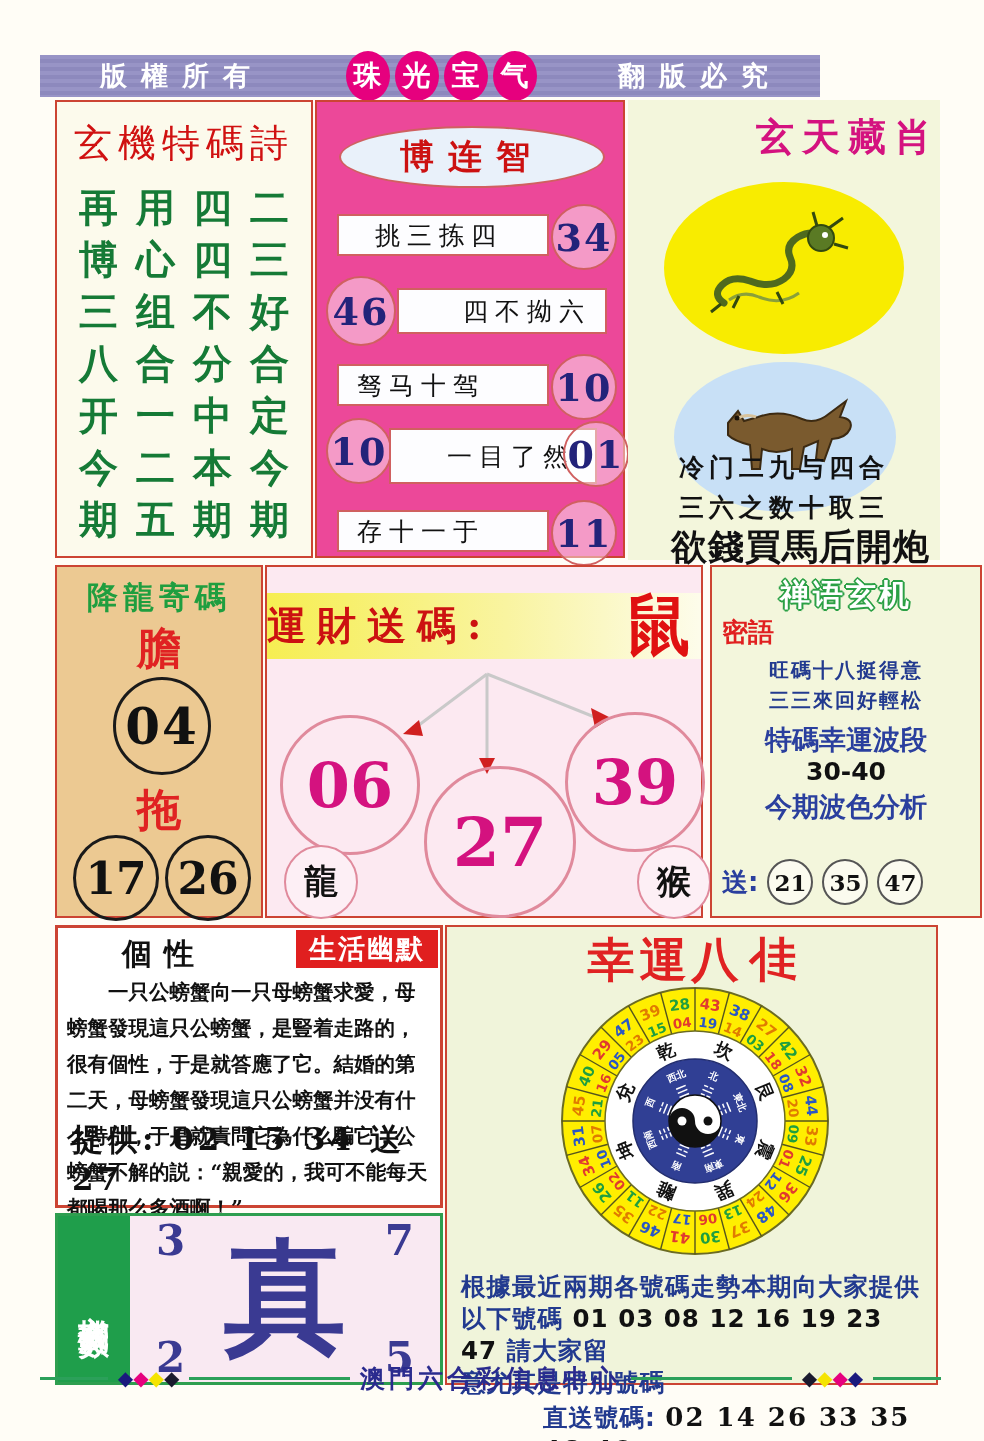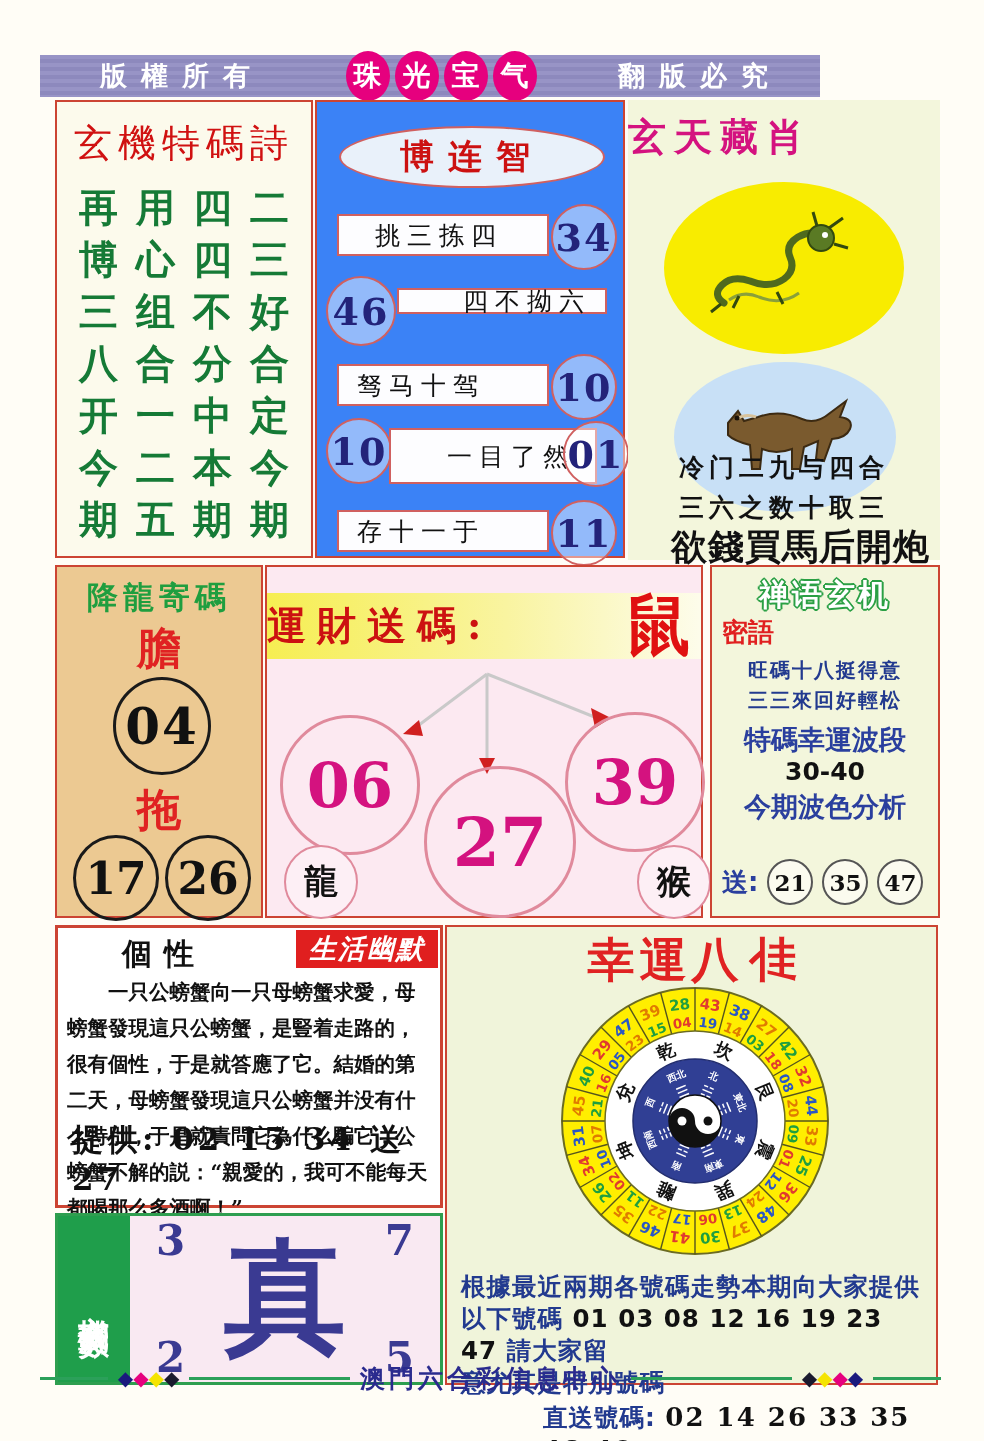--- a/index.html
+++ b/index.html
@@ -24,45 +24,45 @@
 
   
   #poem-box{left:55px;top:100px;width:258px;height:458px;background:#fcfaec;}
   #poem-title{margin-top:16px;text-align:center;color:#d01111;font-size:38px;
     font-weight:normal;letter-spacing:6px;}
   #poem-grid{margin:18px auto 0;width:228px;display:grid;grid-template-columns:repeat(4,1fr);
     row-gap:11px;justify-items:center;}
   #poem-grid span{color:#157a36;font-size:39px;font-weight:bold;line-height:41px;}
 
   
-  #blz-box{left:315px;top:100px;width:310px;height:458px;background:#3b82f6;}
+  #blz-box{left:315px;top:100px;width:310px;height:458px;background:#ec4899;}
   #blz-ellipse{position:absolute;left:22px;top:24px;width:262px;height:58px;
     border:2px solid #d06060;border-radius:50%;background:#e9f1fa;
     display:flex;align-items:center;justify-content:center;}
   #blz-ellipse span{color:#cc1111;font-size:34px;font-weight:bold;letter-spacing:14px;}
   .blz-label{position:absolute;border:2px solid #d06060;background:#fdfdff;
     font-size:25px;letter-spacing:7px;color:#111;display:flex;align-items:center;box-sizing:border-box;}
   .blz-circle{position:absolute;border:2px solid #d06060;border-radius:50%;
     display:flex;align-items:center;justify-content:center;
     color:#23237a;font-size:38px;font-weight:bold;letter-spacing:2px;background:rgba(255,255,255,.45);}
   #blz-l1{left:20px;top:112px;width:212px;height:42px;padding-left:36px;}
   #blz-c1{left:234px;top:102px;width:62px;height:62px;}
   #blz-c2{left:9px;top:174px;width:66px;height:66px;}
-  #blz-l2{left:80px;top:186px;width:210px;height:26px;justify-content:flex-end;padding-right:14px;}
+  #blz-l2{left:80px;top:186px;width:210px;height:46px;justify-content:flex-end;padding-right:14px;}
   #blz-l3{left:20px;top:262px;width:212px;height:42px;padding-left:18px;}
   #blz-c3{left:234px;top:252px;width:62px;height:62px;}
   #blz-c4{left:9px;top:316px;width:62px;height:62px;}
   #blz-l4{left:72px;top:326px;width:208px;height:56px;justify-content:flex-end;padding-right:20px;}
   #blz-c5{left:246px;top:319px;width:62px;height:62px;}
   #blz-l5{left:20px;top:408px;width:212px;height:42px;padding-left:18px;}
   #blz-c6{left:234px;top:398px;width:62px;height:62px;}
 
   
   #xt-panel{position:absolute;left:628px;top:100px;width:312px;height:460px;background:#f3f6dc;}
-  #xt-title{margin-top:12px;text-align:left;color:#d4127f;font-size:38px;
+  #xt-title{margin-top:12px;text-align:right;color:#d4127f;font-size:38px;
     font-weight:bold;letter-spacing:8px;}
   #xt-dragon{position:absolute;left:36px;top:82px;width:240px;height:172px;
     border-radius:50%;background:#f8ec00;display:flex;align-items:center;justify-content:center;}
   #xt-wolf{position:absolute;left:46px;top:262px;width:222px;height:150px;
     border-radius:50%;background:#c8e0f6;display:flex;align-items:center;justify-content:center;}
   #xt-lines{position:absolute;left:0;top:348px;width:312px;text-align:center;color:#111;}
   #xt-lines .l{font-weight:bold;}
   #xt-l1,#xt-l2{font-size:25px;letter-spacing:5px;line-height:40px;}
   #xt-l3{font-size:36px;letter-spacing:1px;line-height:36px;margin-left:33px;}
 
@@ -91,41 +91,41 @@
     display:flex;align-items:center;justify-content:center;color:#d4127f;font-weight:bold;}
   #yc-n1{left:13px;top:148px;width:134px;height:134px;font-size:62px;}
   #yc-n2{left:157px;top:199px;width:146px;height:146px;font-size:68px;}
   #yc-n3{left:298px;top:145px;width:134px;height:134px;font-size:62px;}
   .yc-zo{position:absolute;border:2px solid #e08a9c;border-radius:50%;background:#fdeff5;
     display:flex;align-items:center;justify-content:center;color:#111;font-size:34px;font-weight:bold;}
   #yc-z1{left:17px;top:278px;width:70px;height:70px;}
   #yc-z2{left:370px;top:278px;width:70px;height:70px;}
 
   
-  #cy-box{left:710px;top:565px;width:230px;height:353px;background:#f3f6dc;}
+  #cy-box{left:710px;top:565px;width:272px;height:353px;background:#f3f6dc;}
   #cy-title{margin-top:8px;text-align:center;font-size:30px;font-weight:bold;letter-spacing:3px;
     color:#ffffff;text-shadow:-2px 0 #2ba045,2px 0 #2ba045,0 -2px #2ba045,0 2px #2ba045,
       -1px -1px #2ba045,1px 1px #2ba045,-1px 1px #2ba045,1px -1px #2ba045;}
   #cy-miyu{position:absolute;left:10px;top:48px;color:#e02020;font-size:26px;font-weight:bold;}
   #cy-lines{position:absolute;left:0;top:88px;width:100%;text-align:center;
     color:#223a8f;font-size:20px;font-weight:bold;line-height:30px;letter-spacing:2px;}
   .cy-blue{position:absolute;width:100%;text-align:center;color:#2a3f9e;font-weight:bold;font-size:27px;}
   .cy-black{position:absolute;width:100%;text-align:center;color:#111;font-weight:bold;font-size:25px;}
   #cy-wavelab{top:155px;} #cy-wave{top:190px;}
   #cy-colorlab{top:222px;} #cy-color{top:256px;}
   #cy-send{position:absolute;left:10px;top:292px;display:flex;align-items:center;gap:9px;}
   #cy-send .lab{color:#2a3f9e;font-size:26px;font-weight:bold;}
   .send-circle{width:42px;height:42px;border:2px solid #555;border-radius:50%;
     display:flex;align-items:center;justify-content:center;color:#111;font-size:23px;font-weight:bold;background:#fbfbef;}
 
   
   #gx-box{left:55px;top:925px;width:388px;height:283px;background:#ffffff;border-width:3px;}
   #gx-title{position:absolute;left:64px;top:6px;color:#111;font-size:30px;font-weight:bold;letter-spacing:12px;}
   #gx-badge{position:absolute;right:2px;top:2px;width:142px;height:38px;background:#e01f1f;
-    color:#fff;font-size:27px;font-weight:bold;display:flex;align-items:center;justify-content:center;letter-spacing:2px;font-style:italic;}
+    color:#fff;font-size:27px;font-weight:bold;display:flex;align-items:center;justify-content:center;letter-spacing:2px;}
   #gx-story{position:absolute;left:9px;top:46px;width:366px;color:#111;font-size:20.5px;
     font-weight:bold;line-height:36px;text-indent:2em;}
   #gx-tigong{position:absolute;left:14px;bottom:8px;color:#111;font-size:31px;
     font-weight:bold;letter-spacing:4px;}
 
   
   #cx-box{position:absolute;left:55px;top:1213px;width:388px;height:172px;
     border:3px solid #2e9e4f;box-sizing:border-box;display:flex;}
   #cx-label{width:72px;background:#1f9e4b;color:#fff;display:flex;align-items:center;justify-content:center;}
   #cx-label span{writing-mode:vertical-rl;text-orientation:upright;font-size:31px;

